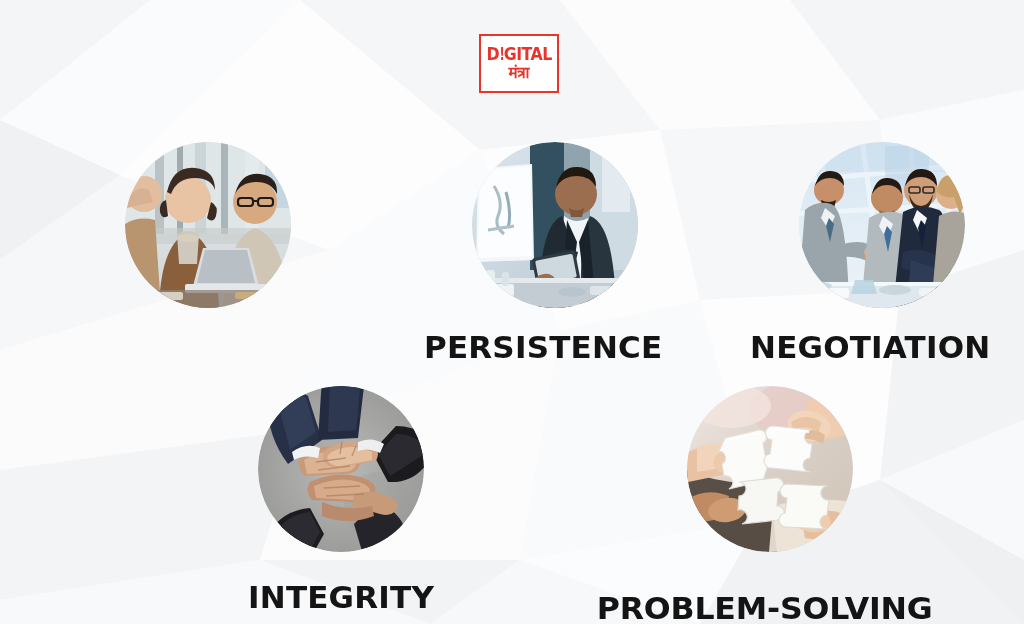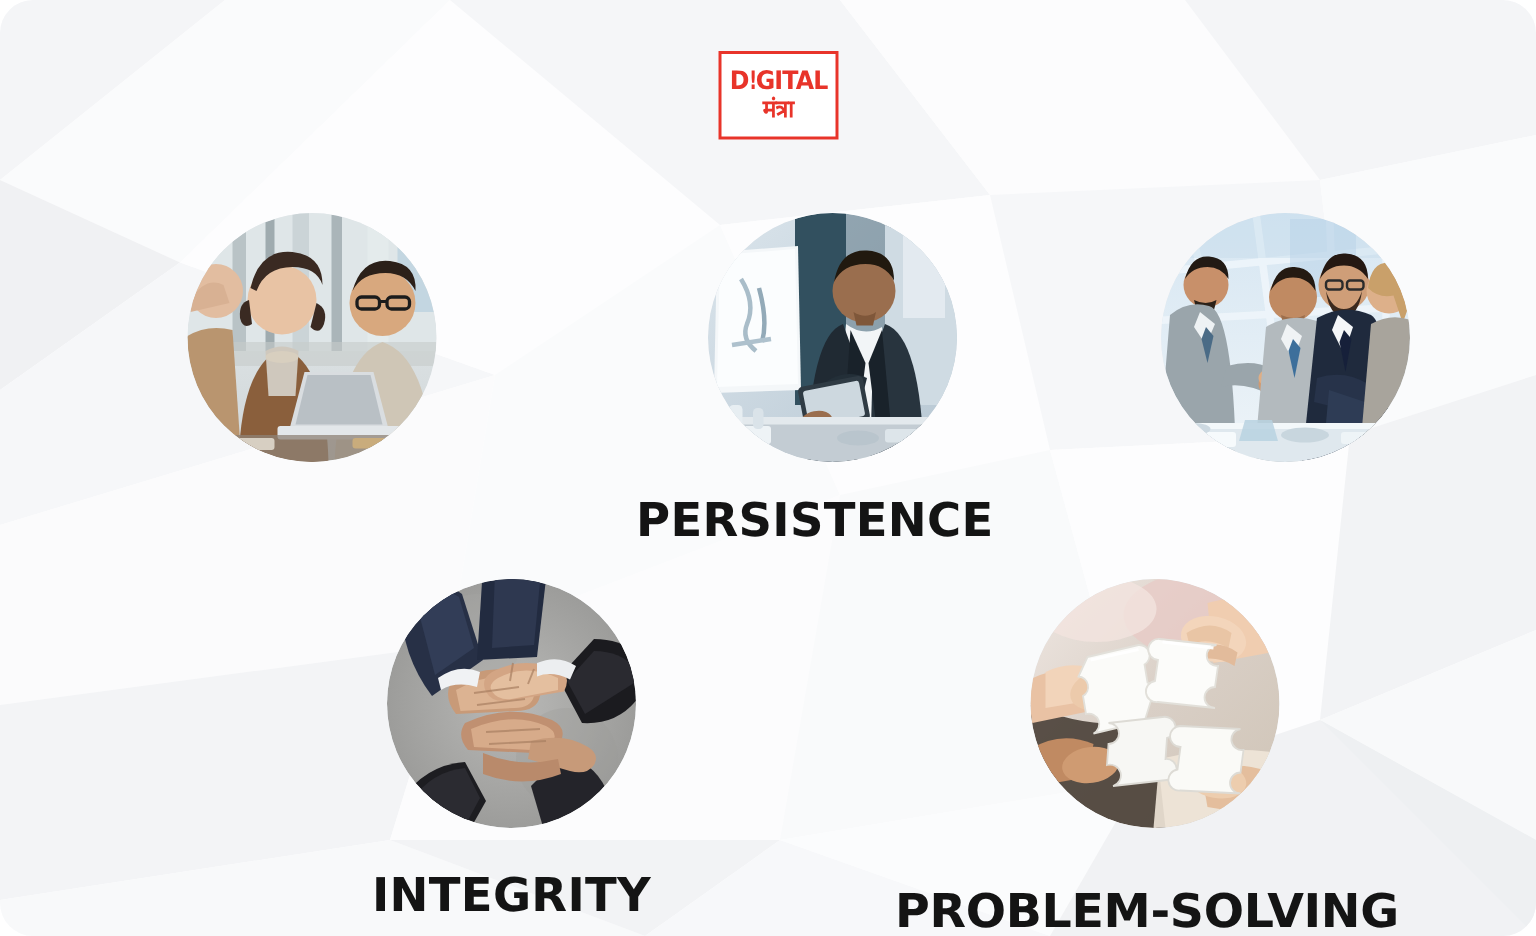--- a/index.html
+++ b/index.html
@@ -10,21 +10,20 @@
     font-family:"Liberation Sans", sans-serif;
     background:#ffffff;
     overflow:hidden;
   }
 
   #stage {
     position:relative;
     width:1024px; height:624px;
     background:#fdfdfe;
     overflow:hidden;
-    border-radius:22px;
   }
 
   
   #bg-poly {
     position:absolute; inset:0;
     width:1024px; height:624px;
     z-index:0;
   }
 
   
@@ -333,20 +332,21 @@
           <rect x="0" y="140" width="166" height="26" fill="#dfe8ee"></rect>
           <rect x="0" y="140" width="166" height="4" fill="#f3f8fa"></rect>
           <rect x="10" y="146" width="40" height="10" rx="2" fill="#f6fafc"></rect>
           <ellipse cx="22" cy="144" rx="11" ry="4" fill="#cdd9e1"></ellipse>
           <ellipse cx="96" cy="148" rx="16" ry="5" fill="#c8d6de"></ellipse>
           <rect x="120" y="146" width="32" height="8" rx="2" fill="#eef4f7"></rect>
           <path d="M56 138 l18 0 l4 14 -26 0z" fill="#b9d2e0" opacity="0.85"></path>
         </g>
       </svg>
     </div>
+    <div class="skill-label">NEGOTIATION</div>
   </div>
 
   <div class="skill" id="skill-integrity">
     <div class="photo">
       <svg viewBox="0 0 166 166">
         <defs>
           <clipPath id="c4">
               <circle cx="83" cy="83" r="83"></circle>
             </clipPath>
           <radialGradient id="g4bg" cx="0.5" cy="0.5" r="0.75">

